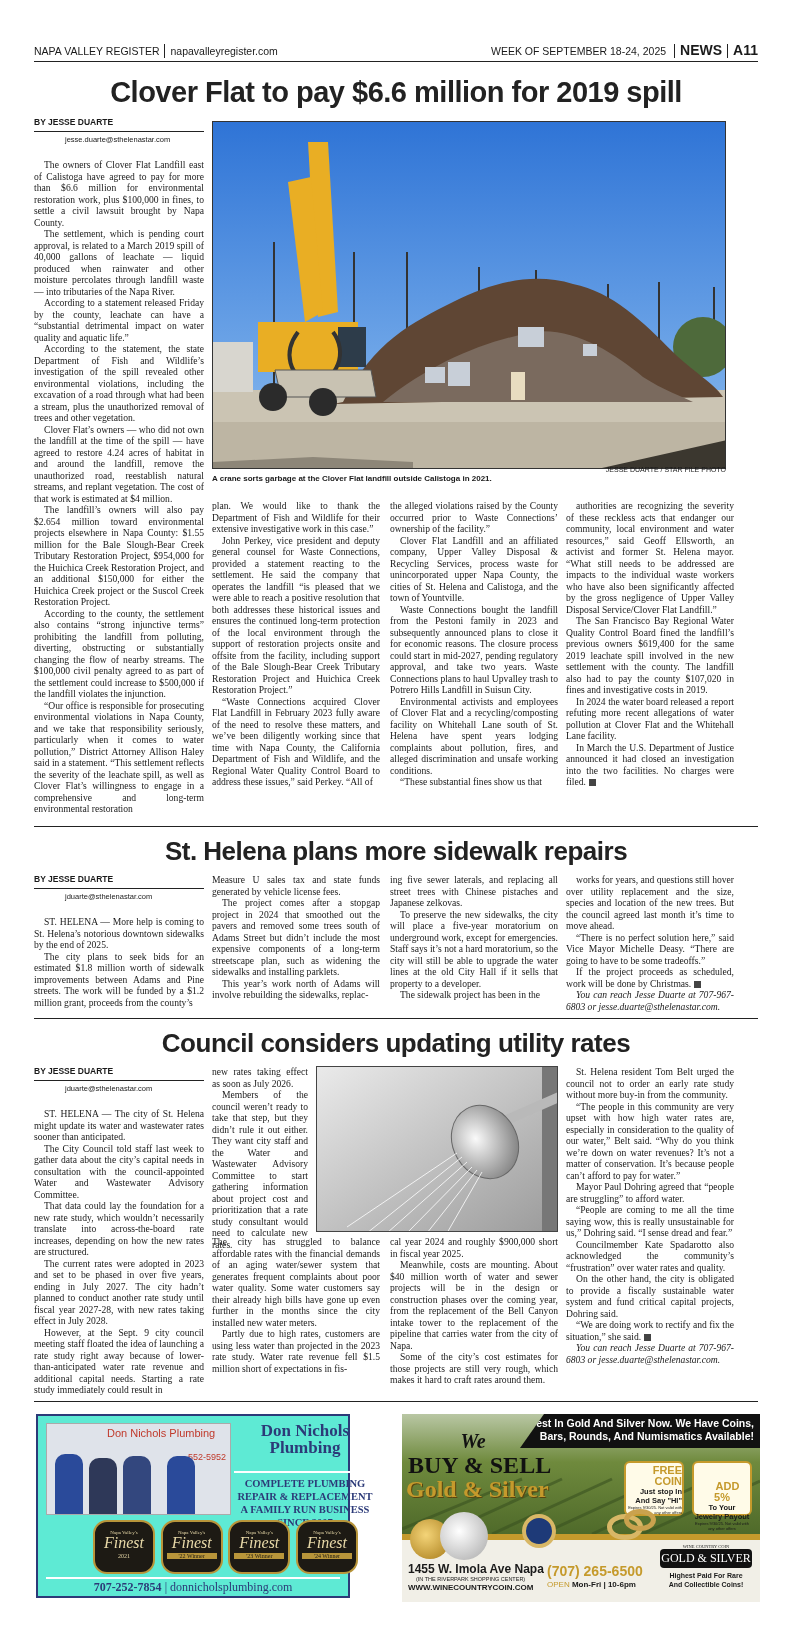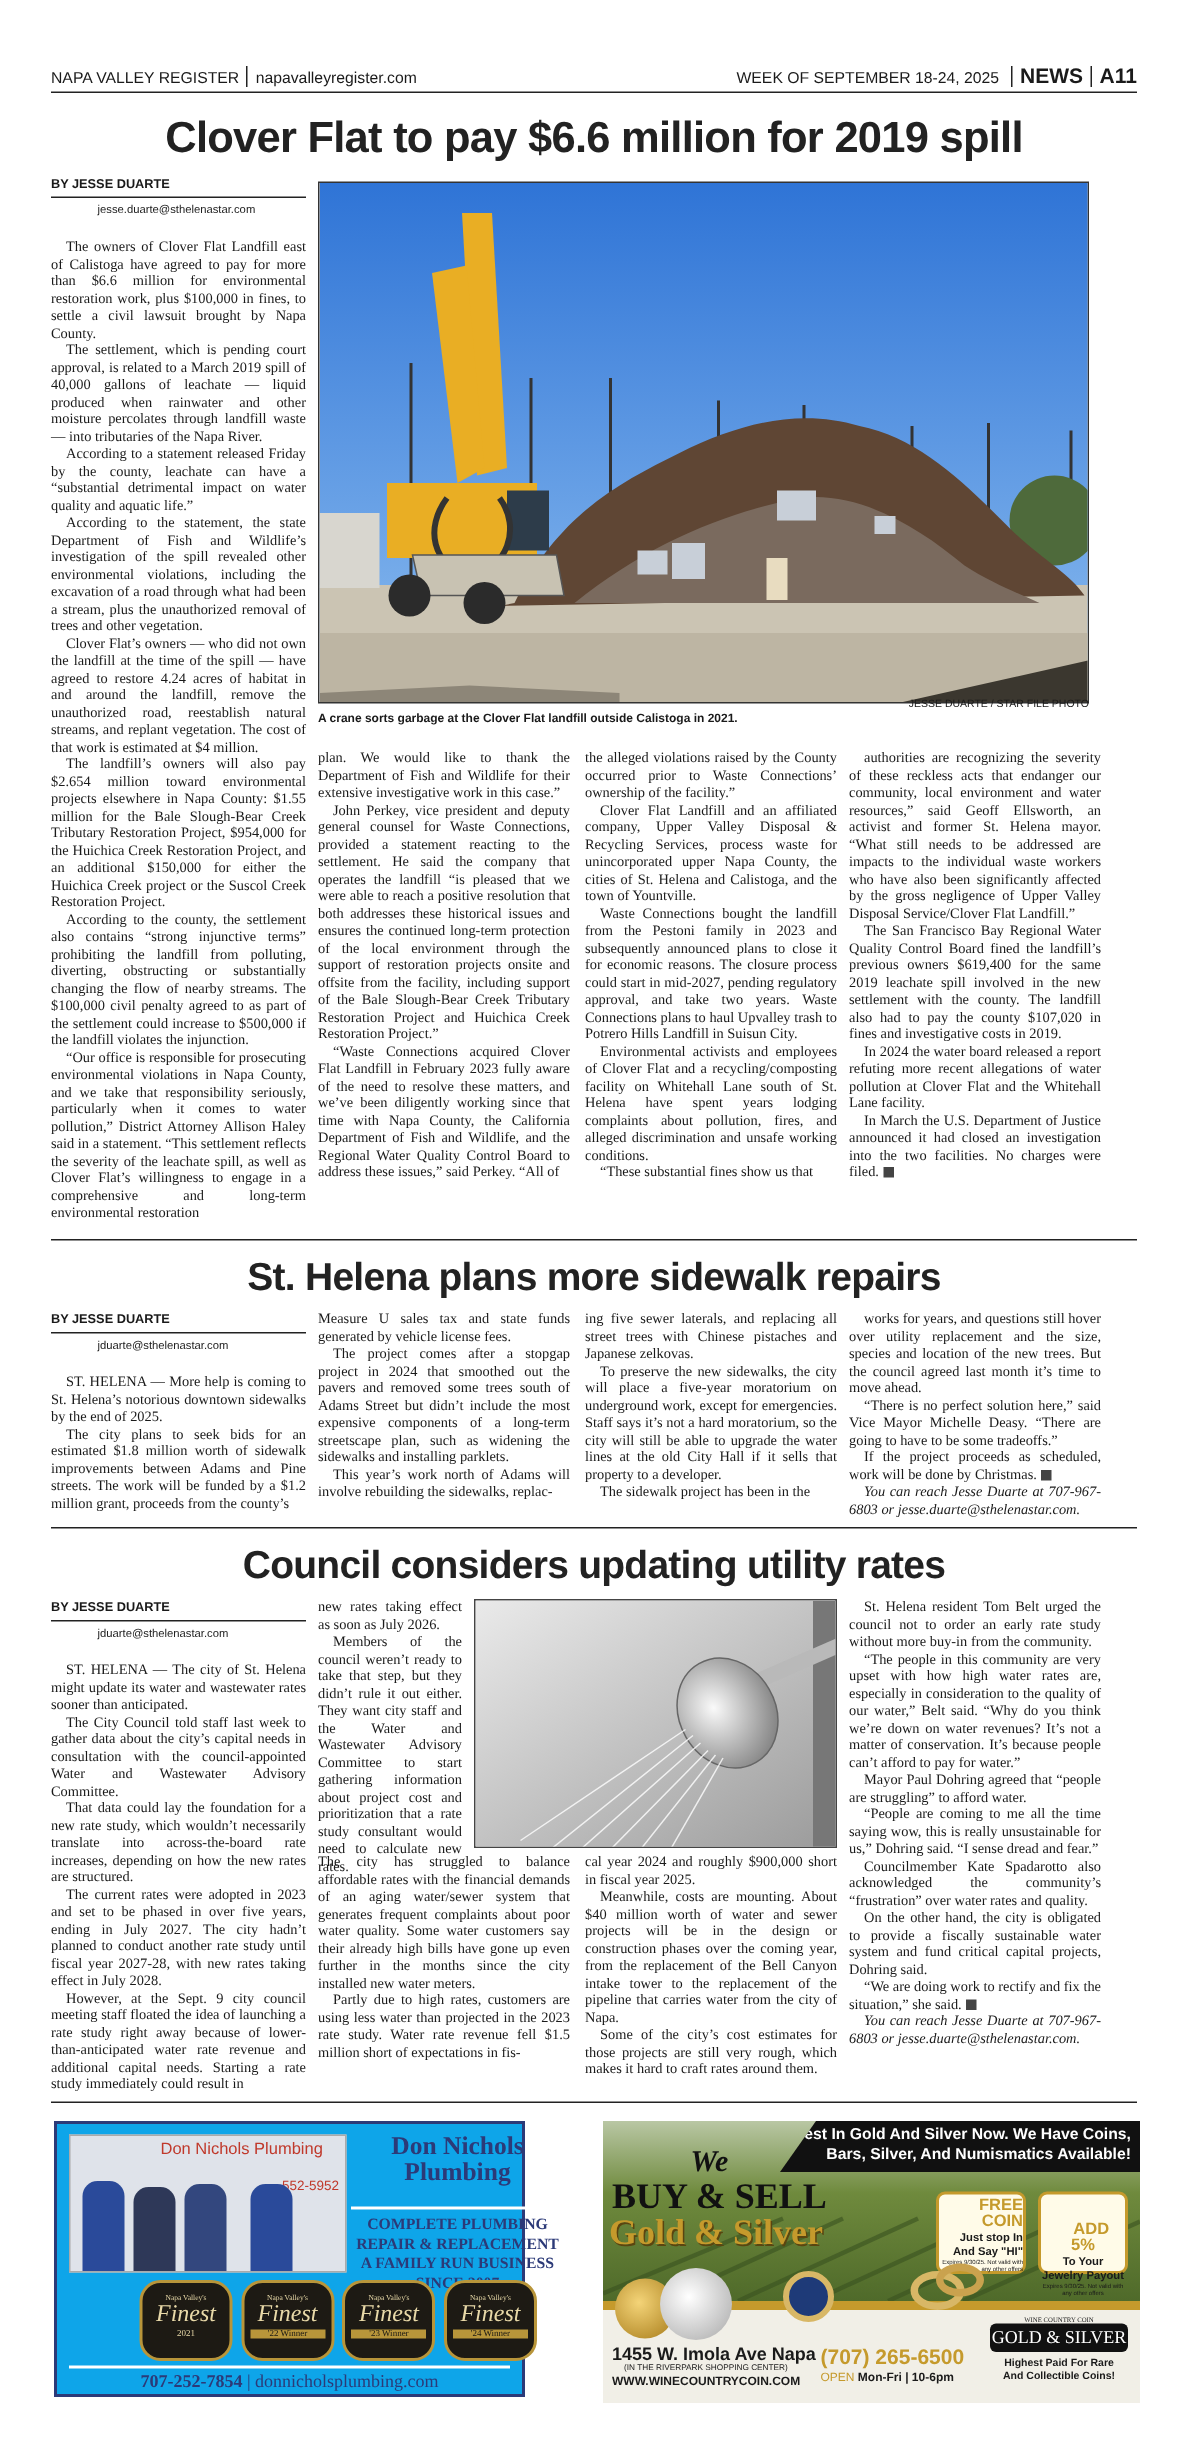--- a/index.html
+++ b/index.html
@@ -12,21 +12,21 @@
   .email { font-family: "Liberation Sans", sans-serif; font-size: 7.5px; margin-top: 2px; margin-bottom: 14px; padding-left: 31px; }
   .col { position: absolute; font-size: 9.6px; line-height: 11.5px; text-align: justify; hyphens: auto; }
   .col p { text-indent: 10px; }
   .col p.noindent { text-indent: 0; }
   .col p.ital { font-style: italic; }
   .endmark { display: inline-block; width: 7px; height: 7px; background: #444; margin-left: 3px; vertical-align: -1px; }
   .rule { position: absolute; left: 34px; right: 34px; height: 0; border-top: 1.3px solid #222; }
   .photo { position: absolute; overflow: hidden; border: 1px solid #333; }
   .caption { position: absolute; font-family: "Liberation Sans", sans-serif; font-size: 8px; font-weight: 700; }
   .credit { position: absolute; font-family: "Liberation Sans", sans-serif; font-size: 7px; }
-  .ad1 { position: absolute; left: 36px; top: 1414px; width: 314px; height: 184px; background: #0ea5e9; border: 2px solid #2c3a78; }
+  .ad1 { position: absolute; left: 36px; top: 1414px; width: 314px; height: 184px; background: #5eead4; border: 2px solid #2c3a78; }
   .ad2 { position: absolute; left: 402px; top: 1414px; width: 358px; height: 188px; overflow: hidden; background: #f1efe7; }
 </style>
 </head>
 <body>
 
 <div class="folio">
   <div>
     <span>NAPA VALLEY REGISTER</span><span class="sep"></span><span>napavalleyregister.com</span>
   </div>
   <div>
@@ -270,21 +270,21 @@
       <line x1="0" y1="60" x2="120" y2="10"></line>
         <line x1="40" y1="65" x2="160" y2="10"></line>
         <line x1="90" y1="65" x2="210" y2="10"></line>
       <line x1="140" y1="65" x2="260" y2="10"></line>
         <line x1="190" y1="65" x2="310" y2="10"></line>
         <line x1="240" y1="65" x2="358" y2="12"></line>
     </g>
   </svg>
   <div style="position:absolute;right:0;top:0;width:240px;height:34px;background:#111;clip-path:polygon(10% 0,100% 0,100% 100%,0 100%);color:#fff;font-family:'Liberation Sans',sans-serif;font-weight:700;font-size:10.5px;text-align:right;padding:3px 6px 0 0;line-height:13px;">
     <div>Invest In Gold And Silver Now. We Have Coins,</div>
-    <div>Bars, Silver, And Numismatics Available!</div>
+    <div>Bars, Rounds, And Numismatics Available!</div>
   </div>
   <div style="position:absolute;left:16px;top:16px;width:110px;text-align:center;font-family:'Liberation Serif',serif;font-style:italic;font-weight:700;font-size:20px;color:#111;">We</div>
   <div style="position:absolute;left:6px;top:38px;font-family:'Liberation Serif',serif;font-weight:700;font-size:24px;color:#111;">BUY &amp; SELL</div>
   <div style="position:absolute;left:4px;top:62px;font-family:'Liberation Serif',serif;font-weight:700;font-size:24px;color:#c59a2c;text-shadow:1px 1px 0 #5a4510;">Gold &amp; Silver</div>
   <div style="position:absolute;left:222px;top:47px;width:60px;height:55px;background:#fffbe8;border:2px solid #c59a2c;border-radius:6px;text-align:right;font-family:'Liberation Sans',sans-serif;">
     <div style="color:#c59a2c;font-weight:700;font-size:11px;line-height:11px;margin-top:2px;">FREE</div>
     <div style="color:#c59a2c;font-weight:700;font-size:11px;line-height:11px;">COIN</div>
     <div style="font-weight:700;font-size:7.5px;line-height:9px;">Just stop In</div>
     <div style="font-weight:700;font-size:7.5px;line-height:9px;">And Say "HI"</div>
     <div style="font-size:4px;line-height:5px;">Expires 9/30/25. Not valid with any other offers</div>

